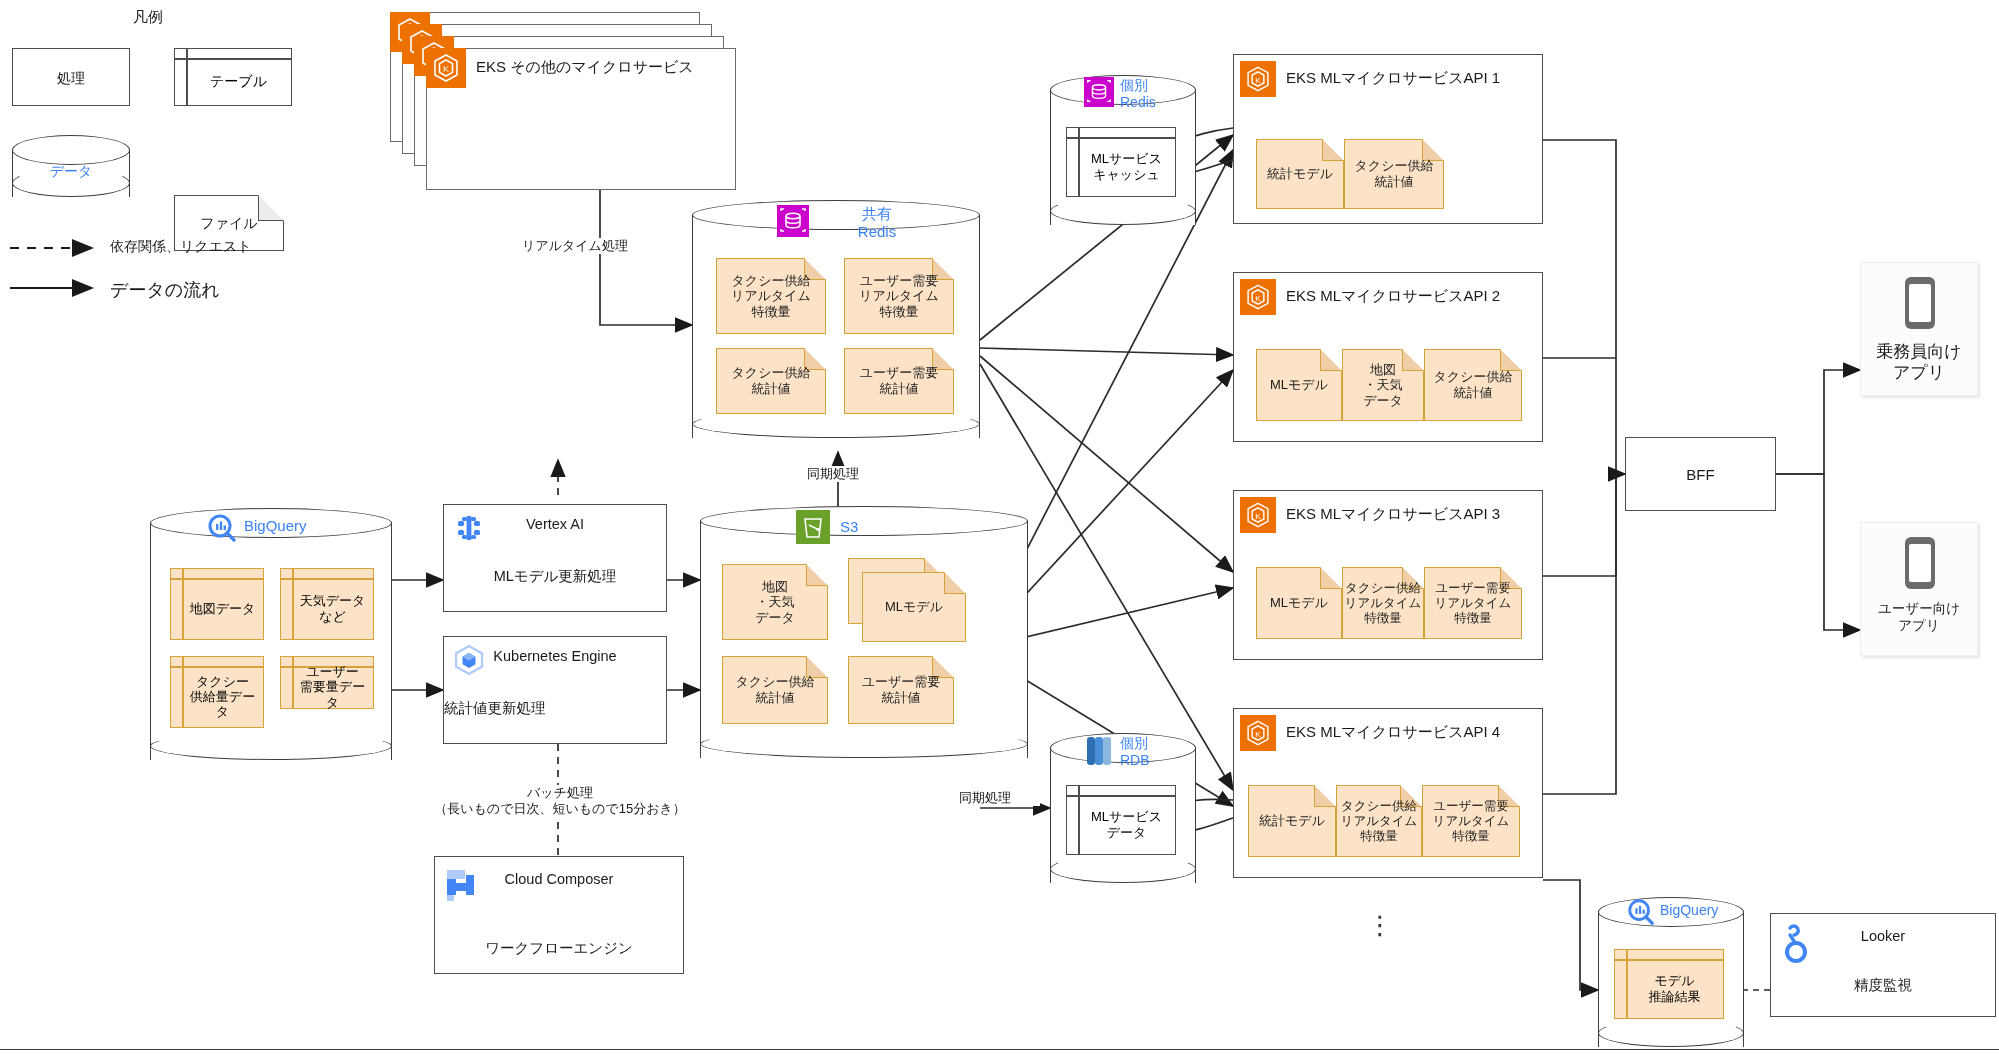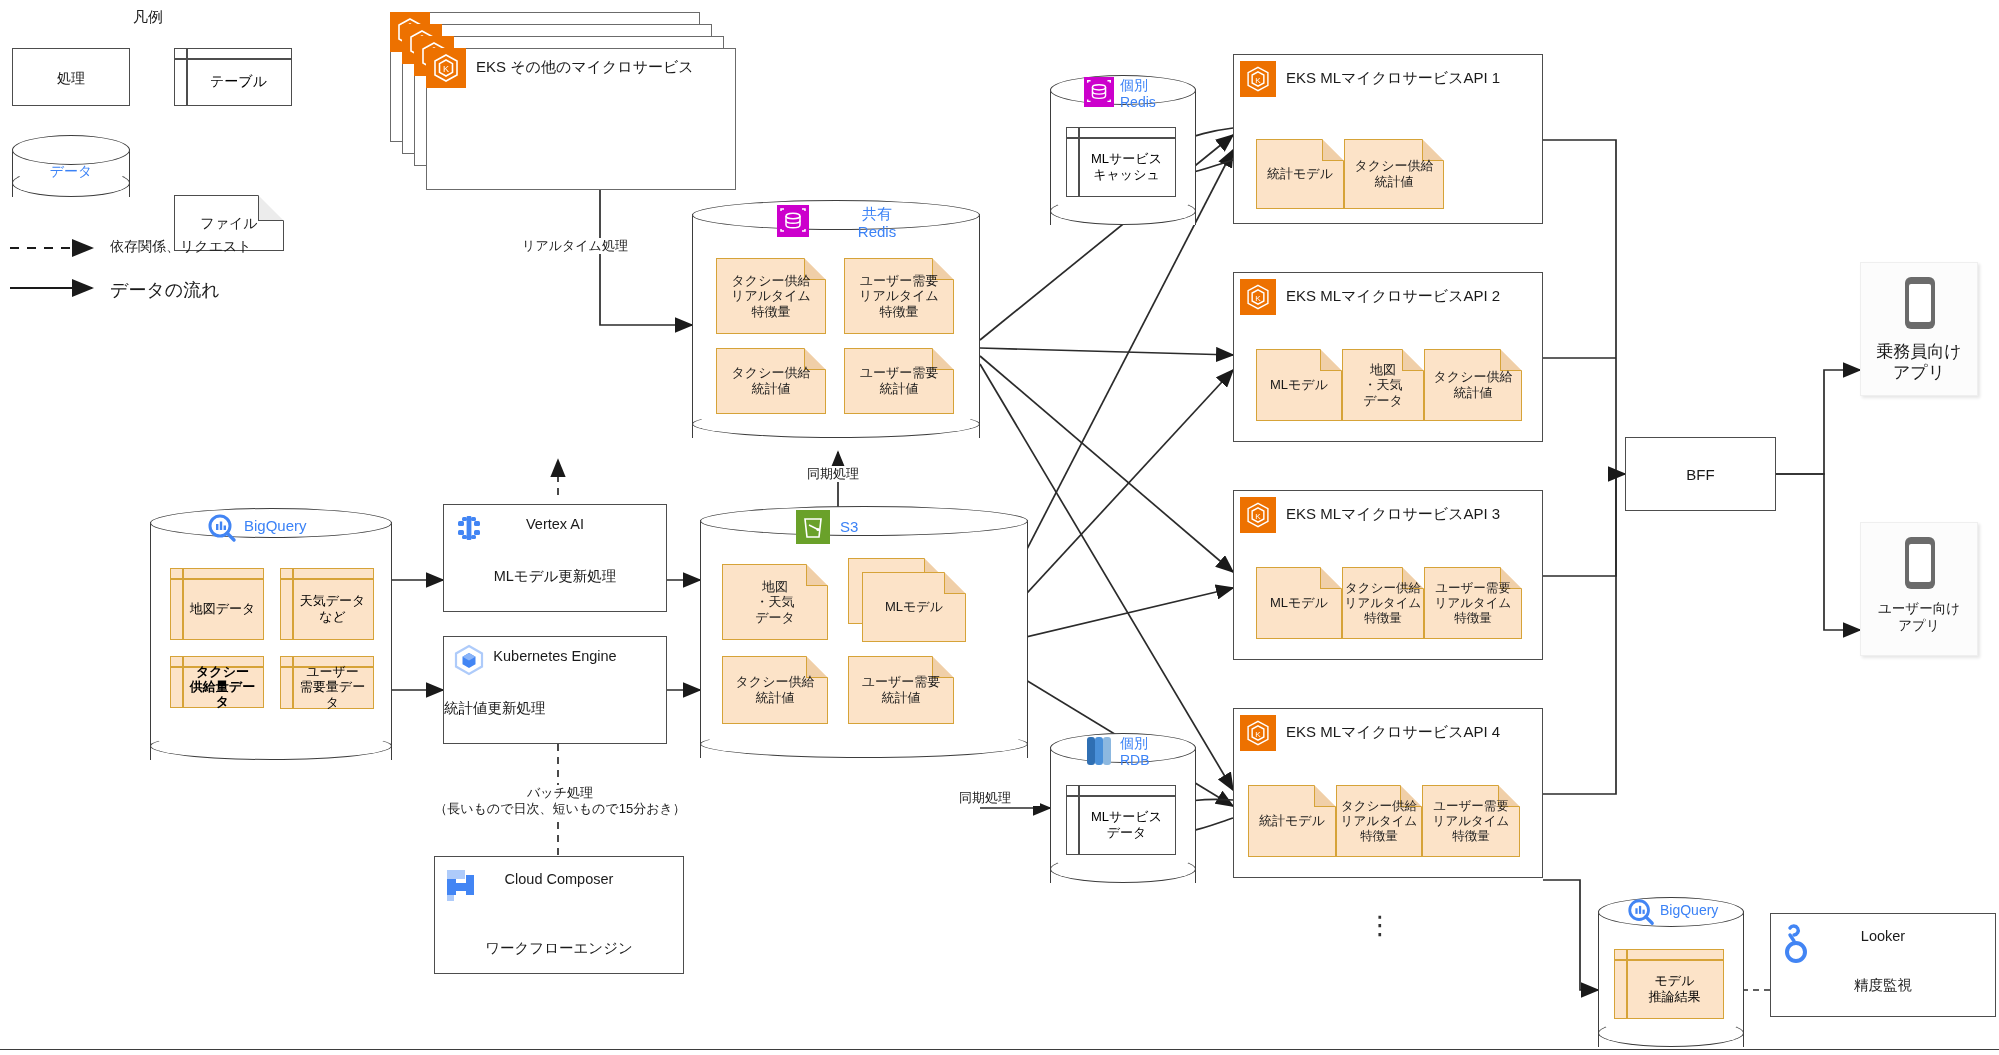--- a/index.html
+++ b/index.html
@@ -313,21 +313,21 @@
     </div>
     <div class="ctitle" style="left:94px; top:9px; width:110px; font-size:15px; text-align:left;">BigQuery</div>
 
     <div class="cinner tbl tbl-o" style="left:20px; top:60px; width:94px; height:72px;">
       <div class="tl" style="font-size:13px; white-space:pre-line;">地図データ</div>
     </div>
     <div class="cinner tbl tbl-o" style="left:130px; top:60px; width:94px; height:72px;">
       <div class="tl" style="font-size:13px; white-space:pre-line;">天気データ
 など</div>
     </div>
-    <div class="cinner tbl tbl-o" style="left:20px; top:148px; width:94px; height:52px;font-weight:bold;">
+    <div class="cinner tbl tbl-o" style="left:20px; top:148px; width:94px; height:72px;">
       <div class="tl" style="font-size:13px; white-space:pre-line;">タクシー
 供給量データ</div>
     </div>
     <div class="cinner tbl tbl-o" style="left:130px; top:148px; width:94px; height:53px;">
       <div class="tl" style="font-size:13px; white-space:pre-line;">ユーザー
 需要量データ</div>
     </div>
   </div>
 
   <div class="node box" style="left:443px; top:504px; width:224px; height:108px;">

